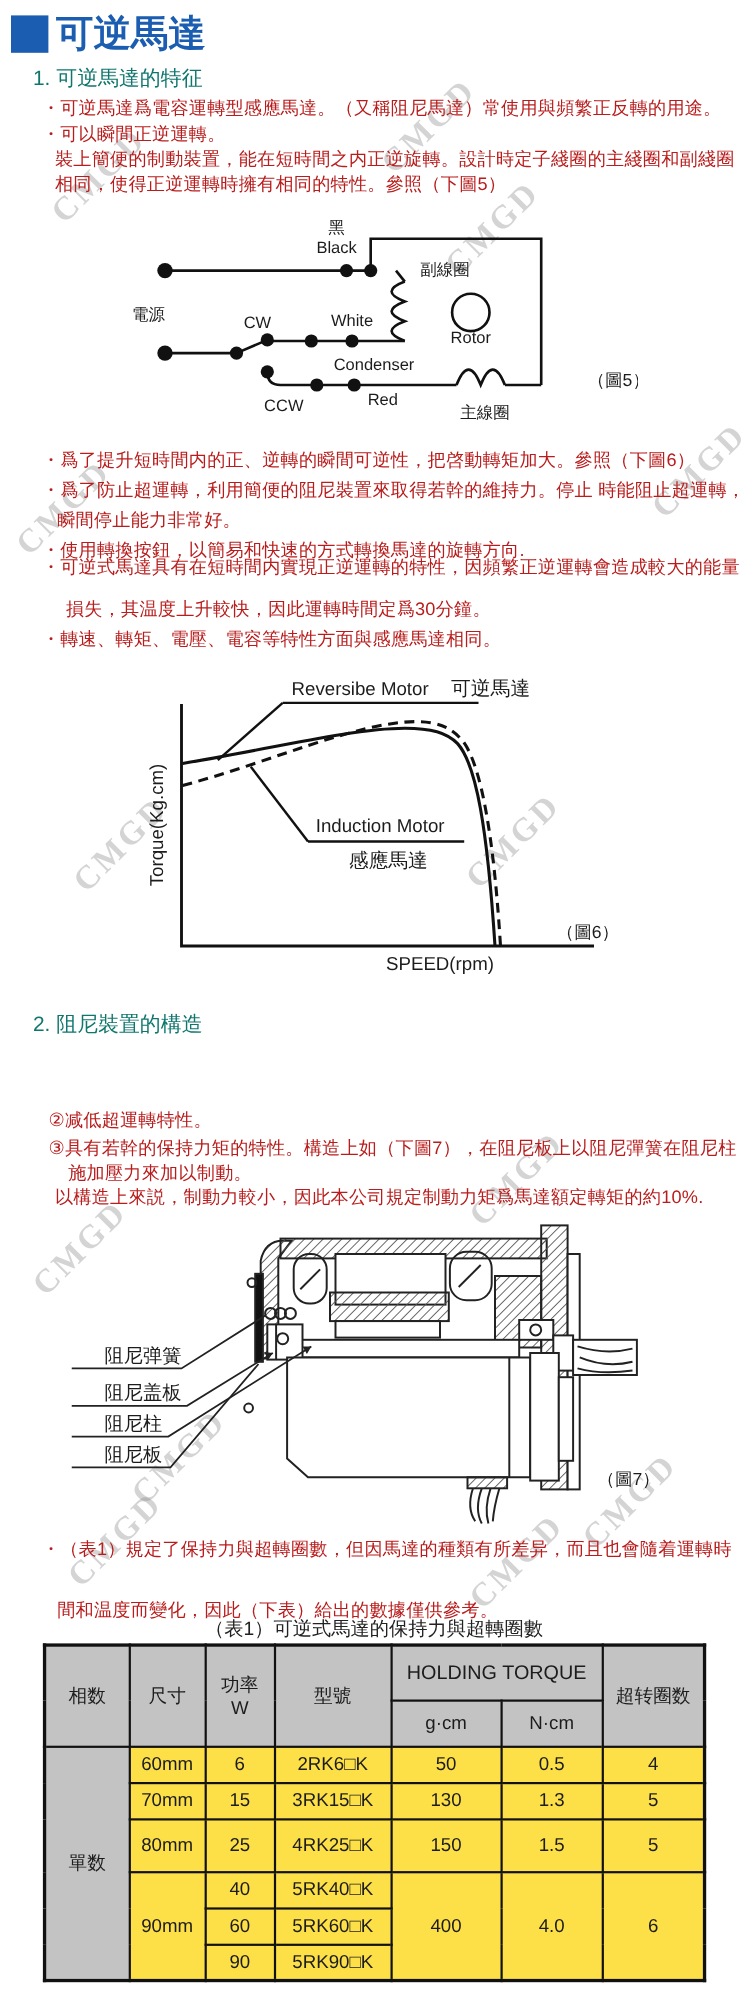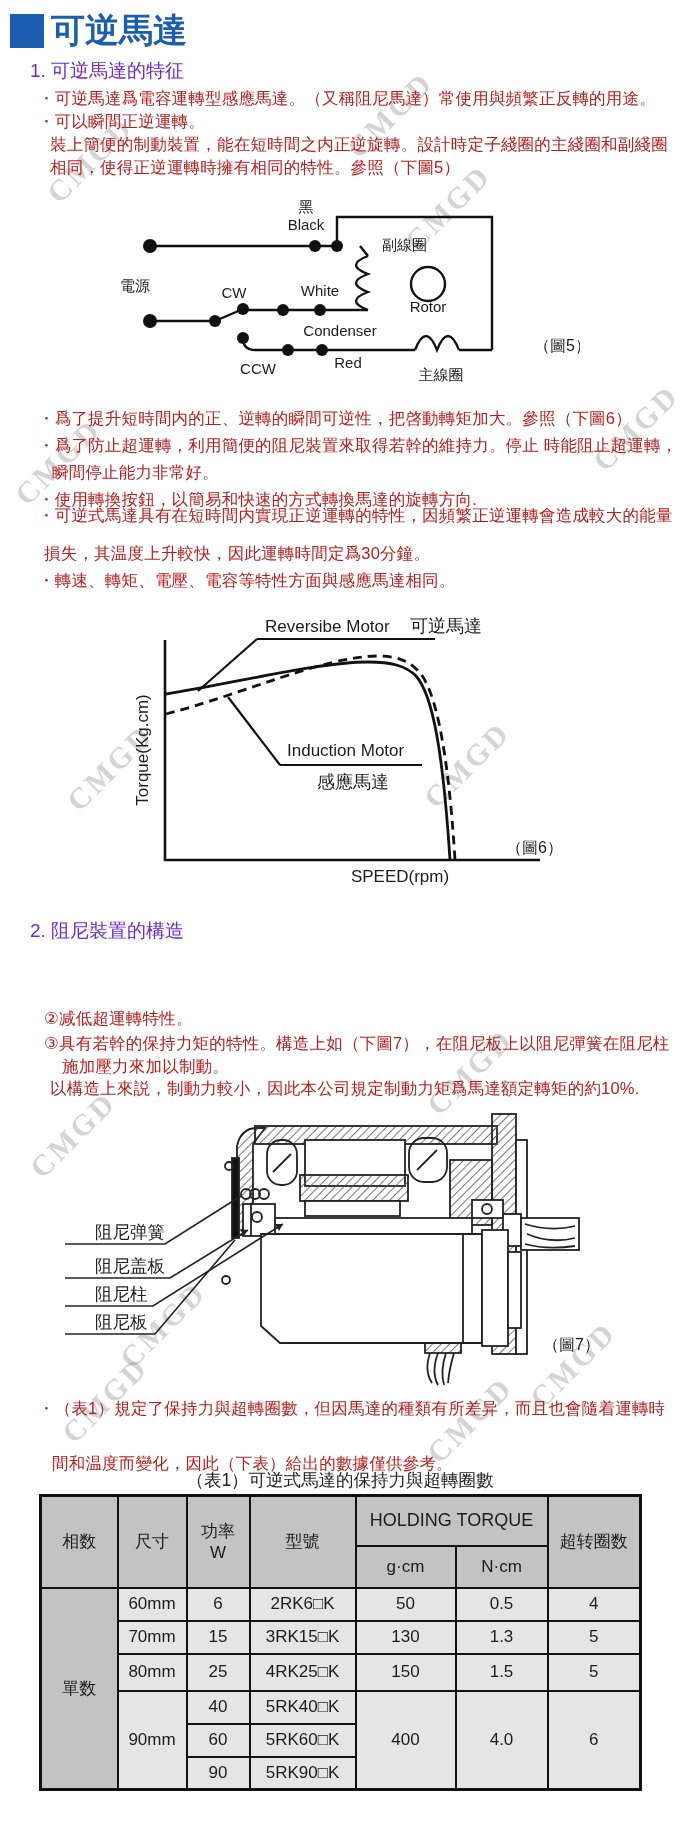--- a/index.html
+++ b/index.html
@@ -1,30 +1,30 @@
 <!DOCTYPE html>
 <html><head>
 <meta charset="utf-8">
 <style>
   html,body{margin:0;padding:0;background:#ffffff;}
   #page{position:relative;width:680px;height:1827px;background:#fff;overflow:hidden;
         font-family:"Liberation Sans","DejaVu Sans",sans-serif;color:#2d2d2d;}
   .line{position:absolute;font-size:16.5px;letter-spacing:0.2px;white-space:nowrap;color:#b91c1c;}
-  .h2{position:absolute;font-size:19px;color:#6d28d9;white-space:nowrap;}
+  .h2{position:absolute;font-size:19px;color:#0f766e;white-space:nowrap;}
   .page-title{position:absolute;left:10px;top:8px;display:flex;align-items:center;
               font-size:34px;font-weight:bold;color:#1b5db0;}
   .title-square{width:34px;height:34px;background:#1b5db0;margin-right:7px;}
   .wm{position:absolute;font-family:"Liberation Serif","DejaVu Serif",serif;font-weight:bold;
       font-size:30px;letter-spacing:3px;color:rgba(125,125,125,0.33);
       transform:translate(-50%,-50%) rotate(-45deg);pointer-events:none;white-space:nowrap;}
   .note-title{position:absolute;left:0;width:680px;text-align:center;font-size:17.5px;color:#222;}
   table.spec{position:absolute;left:39px;top:1494px;border-collapse:collapse;table-layout:fixed;
              font-size:17px;color:#1c1c1c;}
   table.spec td,table.spec th{border:2px solid #111;text-align:center;vertical-align:middle;
-             font-weight:normal;padding:0;background:#e5e5e5;}
+             font-weight:normal;padding:0;background:#fde047;}
   table.spec .gray{background:#c3c3c3;}
   table.spec{border:3px solid #111;}
   svg text{font-family:"Liberation Sans","DejaVu Sans",sans-serif;fill:#1c1c1c;}
 </style>
 </head>
 <body>
 
 <div id="page">
 
   <div class="wm" style="left:90px;top:160px;">CMGD</div>
@@ -93,21 +93,21 @@
     <text x="318" y="114" font-size="15" text-anchor="middle">Rotor</text>
     <text x="331" y="182" font-size="15" text-anchor="middle">主線圈</text>
     <text x="424" y="153" font-size="16">（圖5）</text>
   </svg>
 
   <div class="line" style="left:38px;top:408px;">・爲了提升短時間内的正、逆轉的瞬間可逆性，把啓動轉矩加大。參照（下圖6）</div>
   <div class="line" style="left:38px;top:435px;">・爲了防止超運轉，利用簡便的阻尼裝置來取得若幹的維持力。停止 時能阻止超運轉，</div>
   <div class="line" style="left:52px;top:462px;">瞬間停止能力非常好。</div>
   <div class="line" style="left:38px;top:489px;">・使用轉換按鈕，以簡易和快速的方式轉換馬達的旋轉方向.</div>
   <div class="line" style="left:38px;top:505px;">・可逆式馬達具有在短時間内實現正逆運轉的特性，因頻繁正逆運轉會造成較大的能量</div>
-  <div class="line" style="left:44px;top:543px;">損失，其温度上升較快，因此運轉時間定爲30分鐘。</div>
+  <div class="line" style="left:60px;top:543px;">損失，其温度上升較快，因此運轉時間定爲30分鐘。</div>
   <div class="line" style="left:38px;top:570px;text-align:right;">・轉速、轉矩、電壓、電容等特性方面與感應馬達相同。</div>
 
   <svg style="position:absolute;left:120px;top:598px;" width="460" height="292" viewBox="0 0 460 292">
     <g stroke="#111" fill="none">
       <polyline points="45,42 45,262 420,262" stroke-width="2.6"></polyline>
       <path d="M46,96 C120,84 200,64 248,64 C272,64 286,68 296,78 C313,97 323,155 330,262" stroke-width="2.8"></path>
       <path d="M46,116 C120,97 205,58 258,58 C279,58 291,64 301,76 C318,99 329,165 335,262" stroke-width="2.8" stroke-dasharray="9,6"></path>
       <line x1="137" y1="41" x2="315" y2="41" stroke-width="2.2"></line>
       <line x1="137" y1="41" x2="78" y2="93" stroke-width="2.2"></line>
       <line x1="160" y1="167" x2="302" y2="167" stroke-width="2.2"></line>
@@ -231,21 +231,21 @@
       <td>4</td>
     </tr>
     <tr style="height:33px;">
       <td>70mm</td>
       <td>15</td>
       <td>3RK15□K</td>
       <td>130</td>
       <td>1.3</td>
       <td>5</td>
     </tr>
-    <tr style="height:37px;">
+    <tr style="height:48px;">
       <td>80mm</td>
       <td>25</td>
       <td>4RK25□K</td>
       <td>150</td>
       <td>1.5</td>
       <td>5</td>
     </tr>
     <tr style="height:33px;">
       <td rowspan="3">90mm</td>
       <td>40</td>

